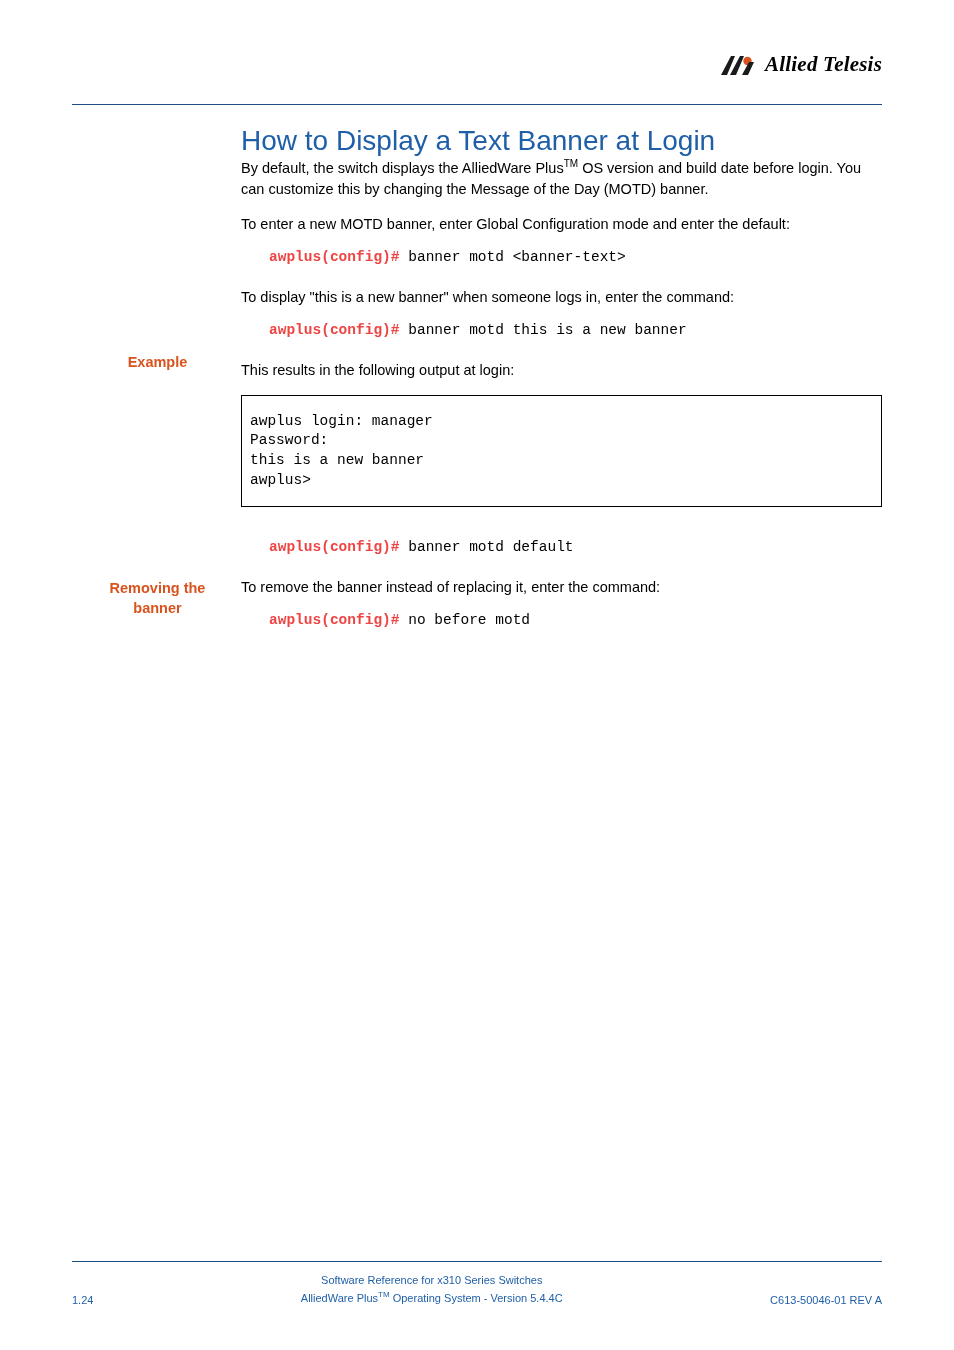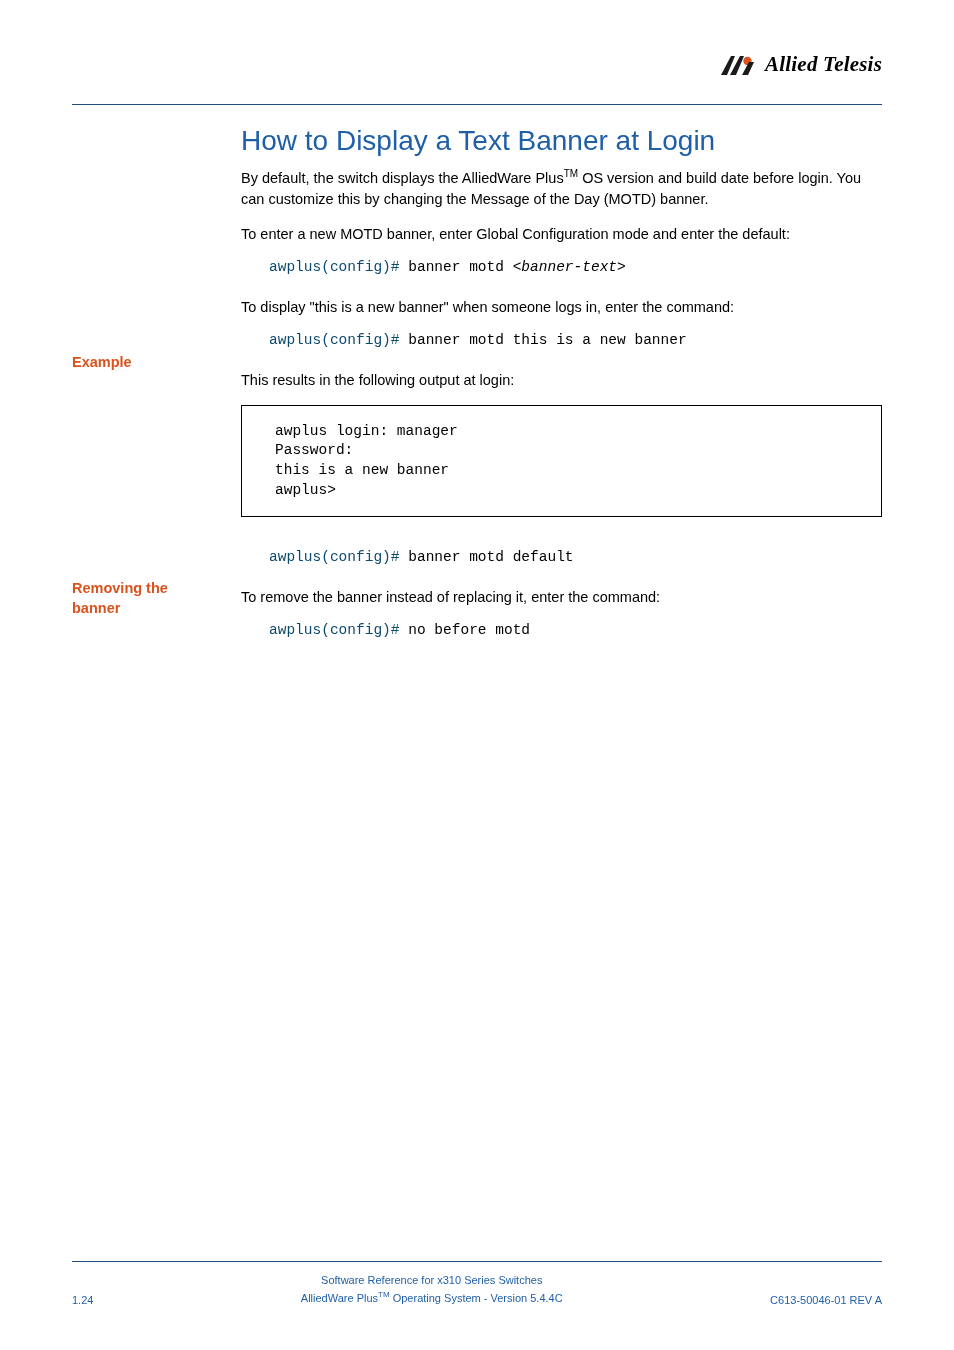--- a/index.html
+++ b/index.html
@@ -38,50 +38,49 @@
   }
   .content {
     margin-left: 169px;
     margin-right: 0;
   }
   h1 {
     color: #1f5fa8;
     font-size: 28px;
     font-weight: 400;
     margin-top: 20px;
-    margin-bottom: 10px;
   }
   p.body {
     font-size: 14.5px;
     line-height: 1.45;
     margin-bottom: 14px;
   }
   p.body sup { font-size: 10px; }
   .cmd-block {
     font-family: "Courier New", Courier, monospace;
     font-size: 14.5px;
     margin-left: 28px;
     margin-bottom: 22px;
     margin-top: 2px;
   }
-  .prompt { color: #0c4a6e; font-weight: normal; }
-  .cmd-arg { font-style: italic; }
+  .prompt { color: #ef4444; font-weight: bold; }
+  .cmd-arg { }
   .side-label {
     position: absolute;
-    left: 72px;
+    left: 80px;
     width: 155px;
-    text-align: left;
+    text-align: center;
     color: #d9531e;
     font-weight: 700;
     font-size: 14.5px;
     line-height: 1.35;
   }
   .output-box {
     border: 0.75px solid #000;
-    padding: 16px 33px;
+    padding: 16px 8px;
     font-family: "Courier New", Courier, monospace;
     font-size: 14.5px;
     line-height: 1.35;
     white-space: pre;
     margin-bottom: 32px;
     margin-top: 6px;
   }
   .footer {
     position: absolute;
     bottom: 44px;

